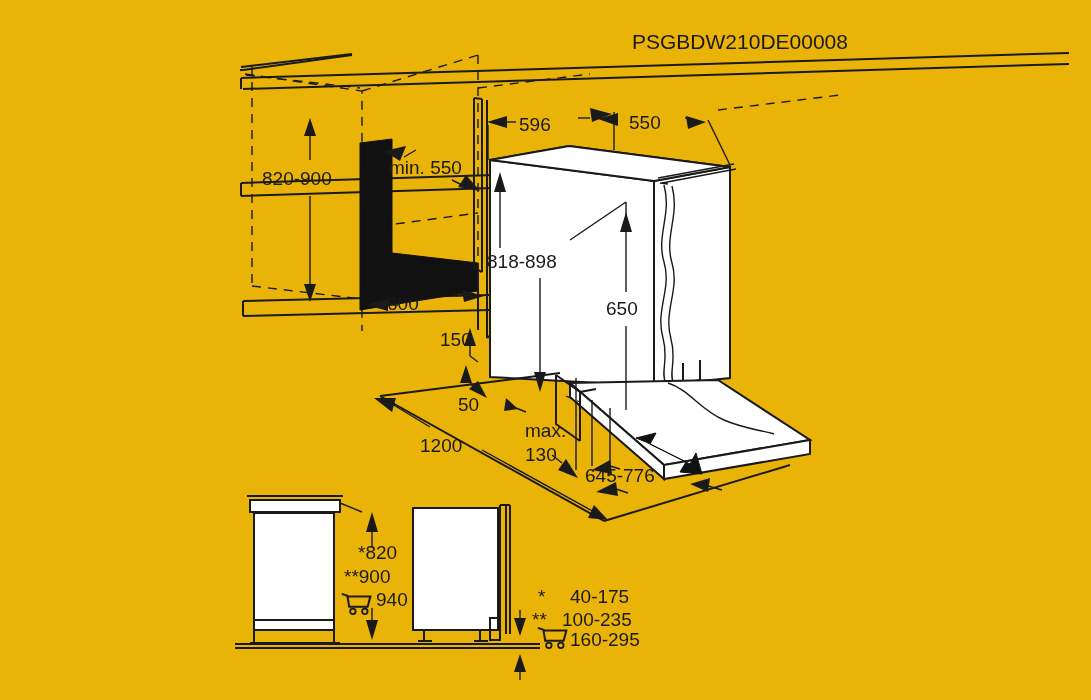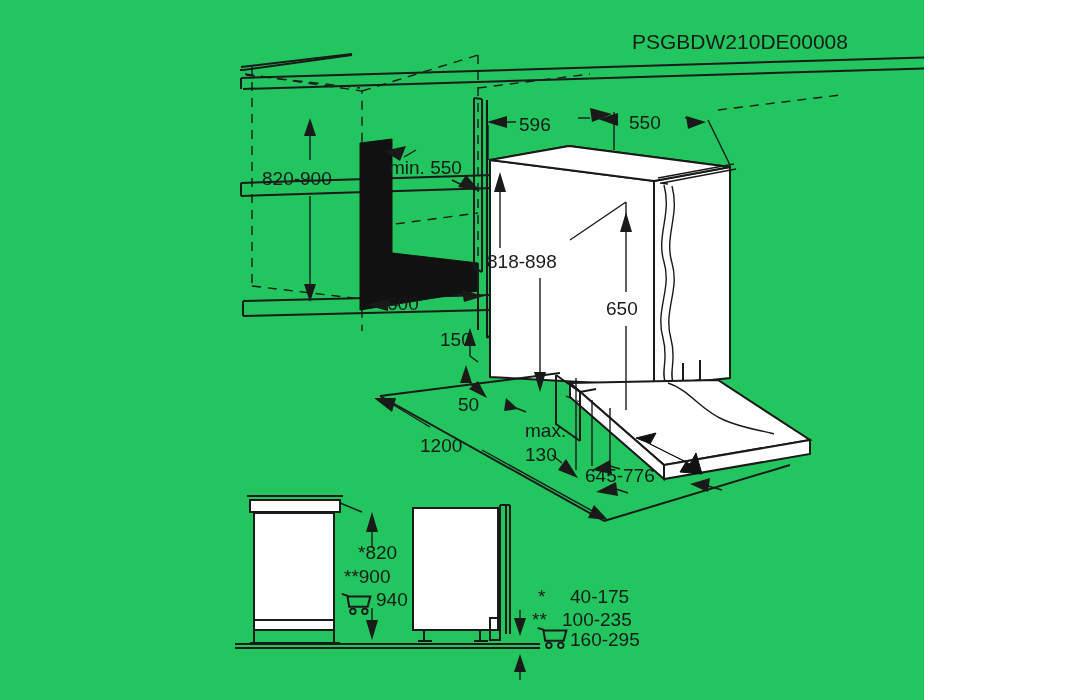--- a/index.html
+++ b/index.html
@@ -6,23 +6,23 @@
     margin: 0;
     padding: 0;
     background: #ffffff;
   }
   body {
     font-family: "Liberation Sans", sans-serif;
     color: #1a1a1a;
   }
   #page {
     position: relative;
-    width: 924px;
+    width: 1091px;
     height: 700px;
-    background: #22c55e;
+    background: #eab308;
     overflow: hidden;
   }
   #drawing {
     position: absolute;
     left: 0;
     top: 0;
     width: 1091px;
     height: 700px;
   }
   .dim-text {

